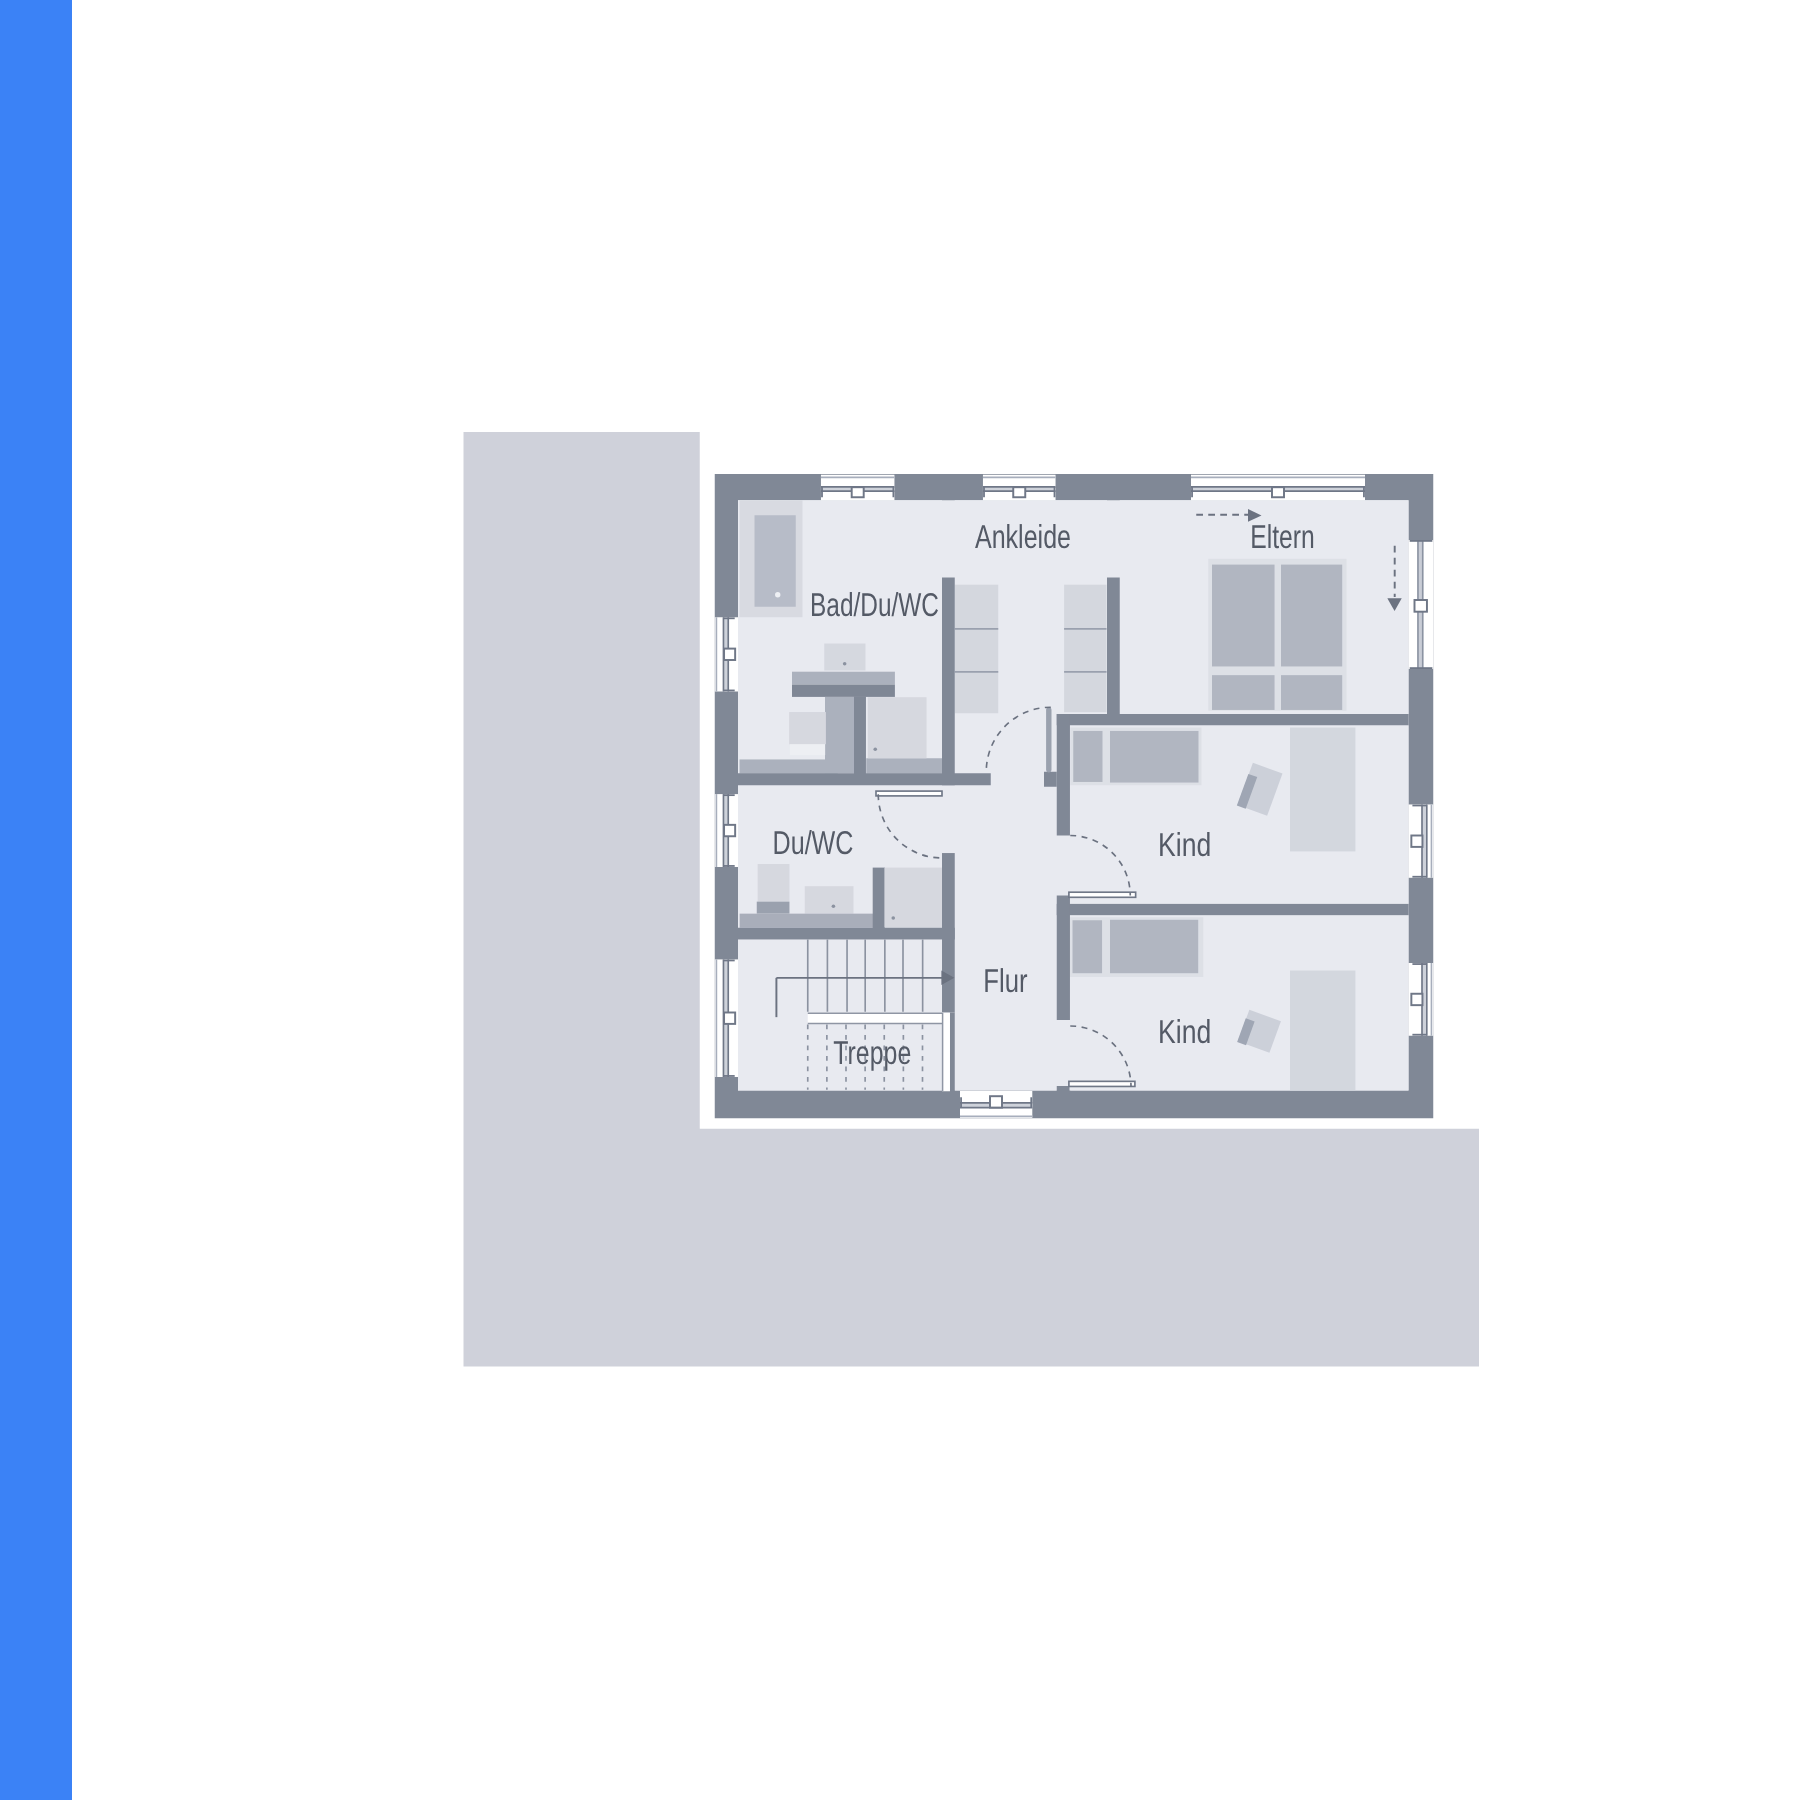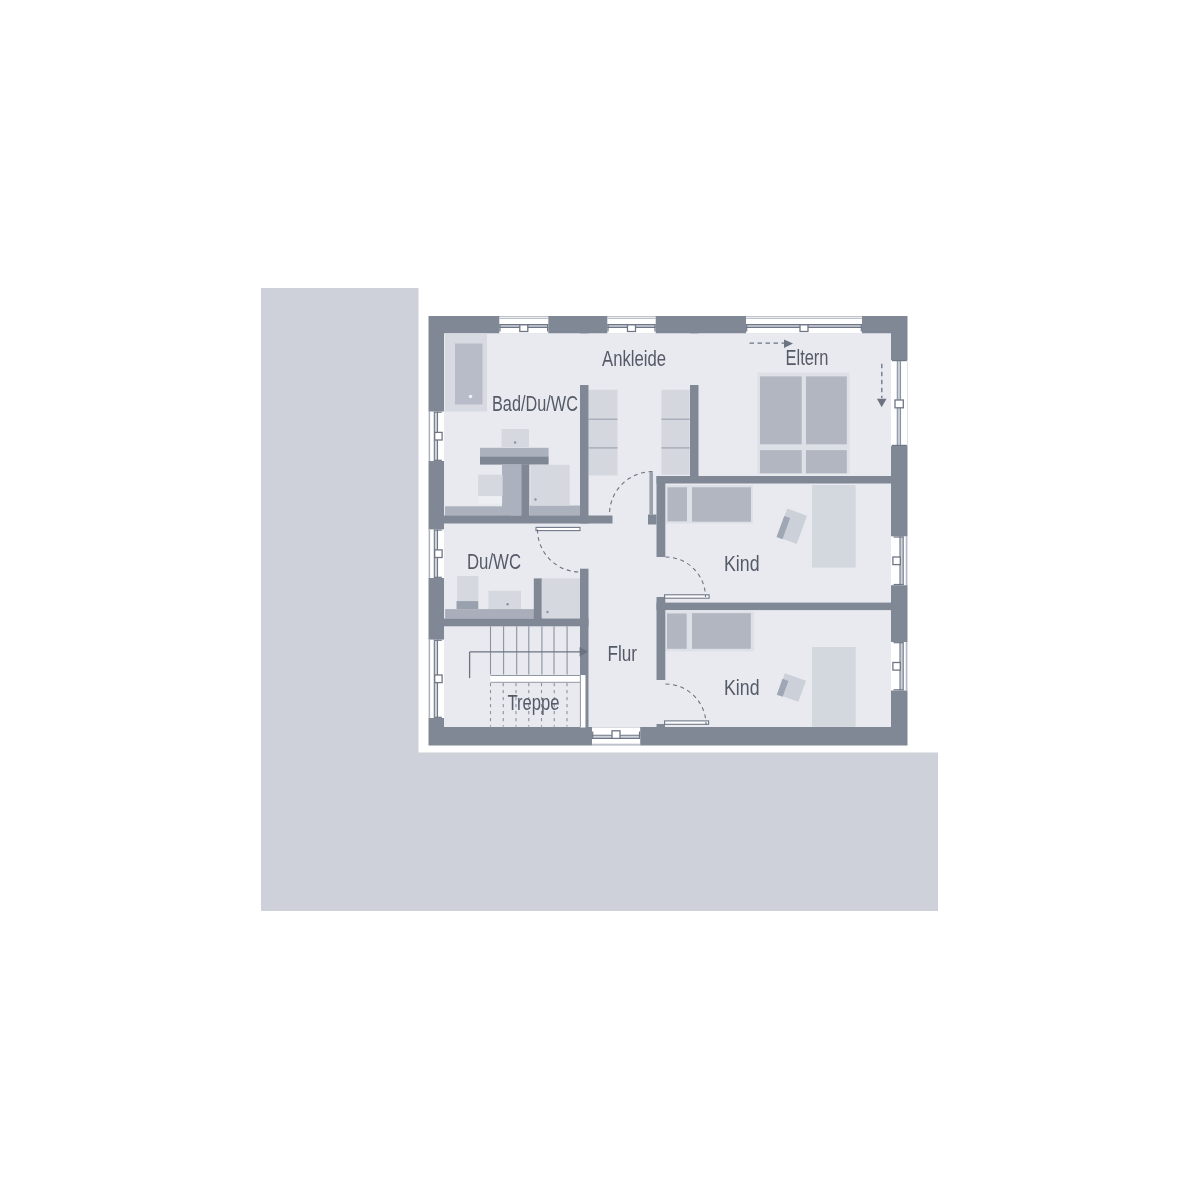--- a/index.html
+++ b/index.html
@@ -1,16 +1,16 @@
 <!DOCTYPE html>
 <html><head>
 <meta charset="utf-8">
 <style>
   html,body{margin:0;padding:0;background:#ffffff;}
-  .page{width:984px;height:1200px;position:relative;background:#bef264;overflow:hidden;}
+  .page{width:984px;height:1200px;position:relative;background:#3b82f6;overflow:hidden;padding-left:48px;}
   text{font-family:"Liberation Sans",sans-serif;fill:#545a66;}
 </style>
 </head>
 <body>
 <div class="page">
 <svg width="1200" height="1200" viewBox="0 0 1200 1200">
 
   <rect x="0" y="0" width="1200" height="1200" fill="#ffffff"></rect>
 
   <path d="M261 288 L418.5 288 L418.5 752.5 L938 752.5 L938 911 L261 911 Z" fill="#cfd1da"></path>

